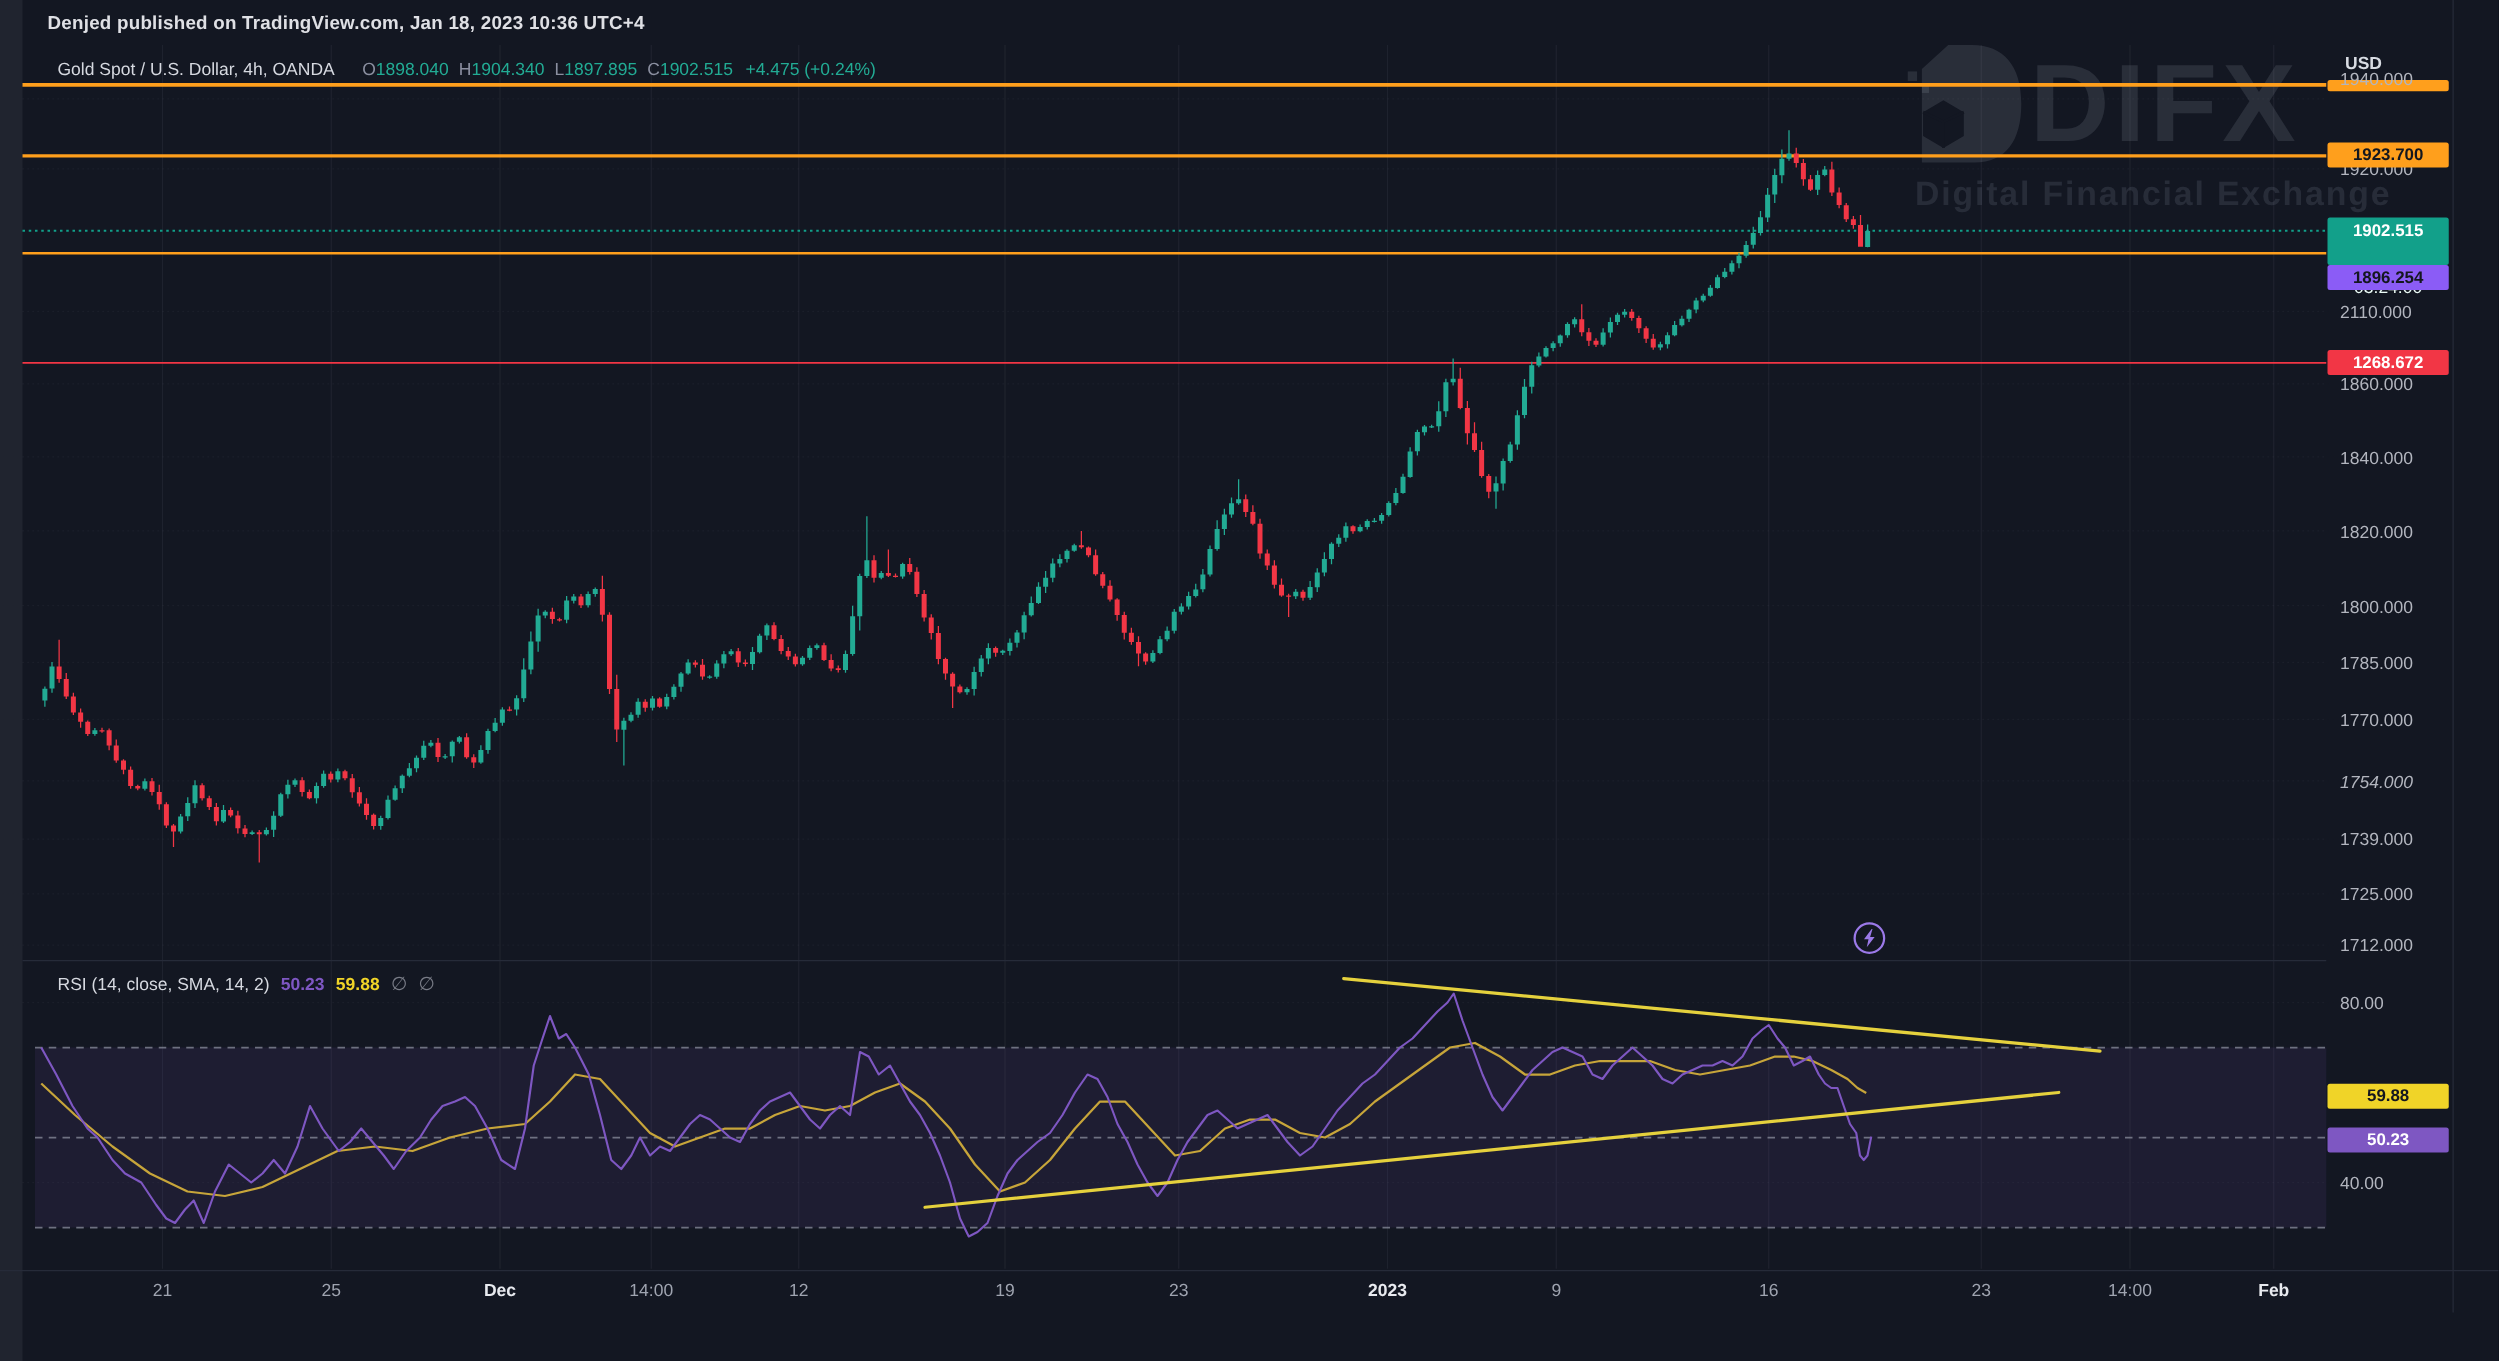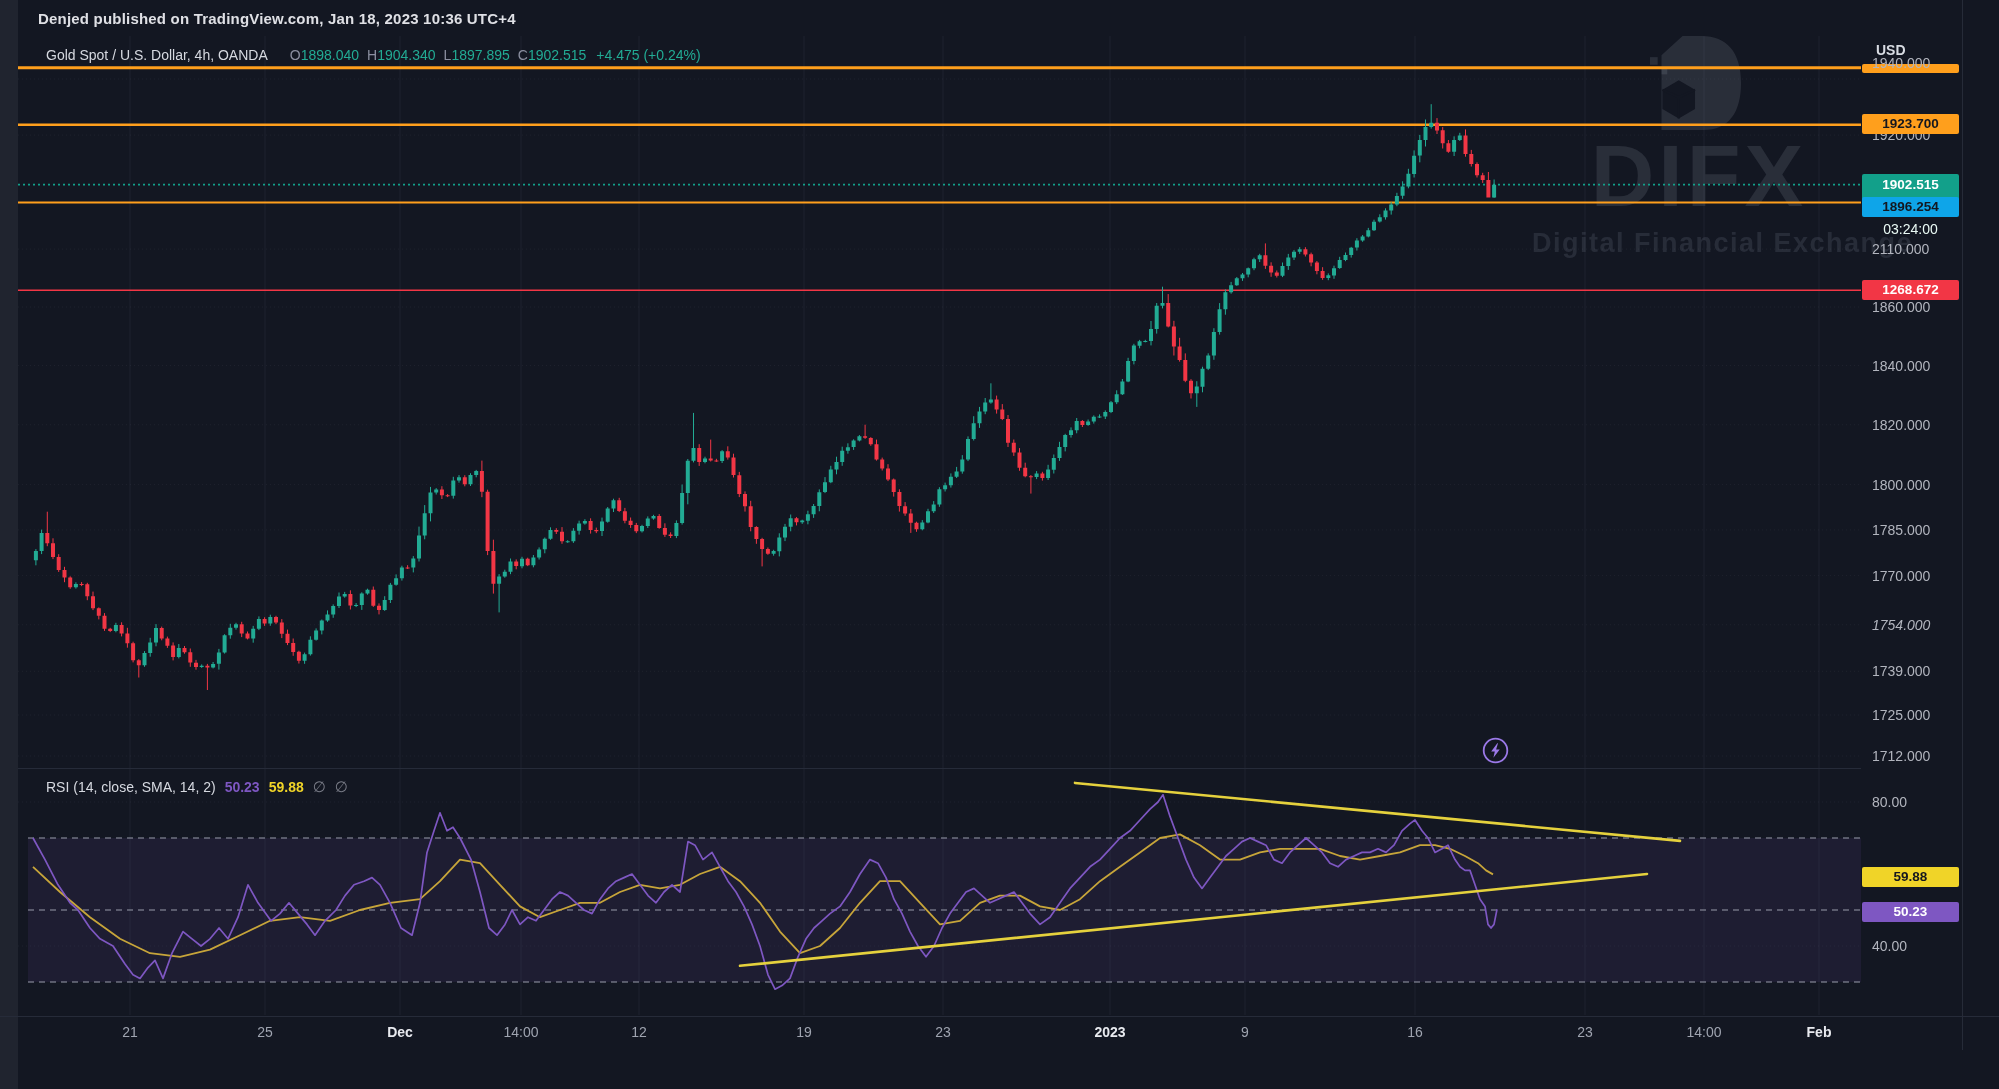--- a/index.html
+++ b/index.html
@@ -8,21 +8,21 @@
   .abs{position:absolute;}
   #left-gutter{left:0;top:0;width:18px;height:1089px;background:#20242f;}
   #attribution{left:38px;top:10px;font-size:15px;font-weight:700;color:#dfe0e5;letter-spacing:.2px;z-index:6;}
   #legend{left:46px;top:47px;font-size:14px;color:#d6d9e0;z-index:6;white-space:nowrap;}
   #legend .sym{margin-right:14px;}
   #legend .k{color:#8b8fa0;margin-left:8px;}
   #legend .v{font-weight:400;}
   #legend .chg{margin-left:10px;}
   #chart-svg{left:0;top:0;z-index:2;}
   #watermark{left:1526px;top:34px;z-index:1;width:340px;}
-  #wm-row{display:flex;align-items:center;flex-direction:column;}
+  #wm-row{display:flex;align-items:center;}
   #wm-name{font-size:88px;font-weight:800;letter-spacing:4px;color:rgba(190,198,218,0.13);line-height:1;margin-left:6px;}
   #wm-sub{font-size:27px;font-weight:600;letter-spacing:1.5px;color:rgba(190,198,218,0.12);margin-top:8px;margin-left:6px;white-space:nowrap;}
   #price-axis{left:1861px;top:0;width:138px;height:1089px;z-index:5;}
   #axis-right-border{left:1962px;top:0;width:1px;height:1050px;background:#262b38;z-index:5;}
   #axis-unit{left:15px;top:42px;font-size:14px;font-weight:700;color:#d8dce3;position:absolute;}
   .ptick{position:absolute;left:11px;height:18px;line-height:18px;font-size:14px;color:#b2b5be;white-space:nowrap;}
   .plabel{position:absolute;left:1px;width:97px;height:20px;line-height:20px;text-align:center;
           font-size:13.5px;font-weight:700;border-radius:2px;color:#14171f;}
   .plabel.light{color:#ffffff;font-weight:600;}
   #lbl-current{height:38px;line-height:17px;padding-top:2px;box-sizing:border-box;}
@@ -139,21 +139,21 @@
         <div class="ptick" style="top: 706.038px;">1725.000</div>
         <div class="ptick" style="top: 747px;">1712.000</div>
         <div class="ptick" style="top: 793px;">80.00</div>
         <div class="ptick" style="top: 937px;">40.00</div>
       </div>
     <div class="plabel" id="lbl-1923" style="top: 114px; background: rgb(255, 159, 28);">1923.700</div>
     <div class="plabel light" id="lbl-current" style="top: 174px; background: rgb(18, 160, 138);">
       <div>1902.515</div>
       <div class="cd">03:24:00</div>
     </div>
-    <div class="plabel" id="lbl-1896" style="top: 197px; background: #0ea5e9;">1896.254</div>
+    <div class="plabel" id="lbl-1896" style="top: 212px; background: #8b5cf6;">1896.254</div>
     <div class="plabel light" id="lbl-1865" style="top: 280px; background: rgb(242, 54, 69);">1268.672</div>
     <div class="plabel" id="lbl-sma" style="top: 867px; background: rgb(240, 212, 40);">59.88</div>
     <div class="plabel light" id="lbl-rsi" style="top: 902px; background: rgb(126, 87, 194);">50.23</div>
   </div>
   <div class="abs" id="axis-right-border"></div>
 
   <div class="abs" id="rsi-legend">
     <span>RSI (14, close, SMA, 14, 2)</span><span class="val" id="rsi-val" style="color: rgb(126, 87, 194);">50.23</span><span class="val" id="sma-val" style="color: rgb(240, 212, 40);">59.88</span><span id="rsi-extras"><span class="nul">∅</span><span class="nul">∅</span></span>
   </div>
 

